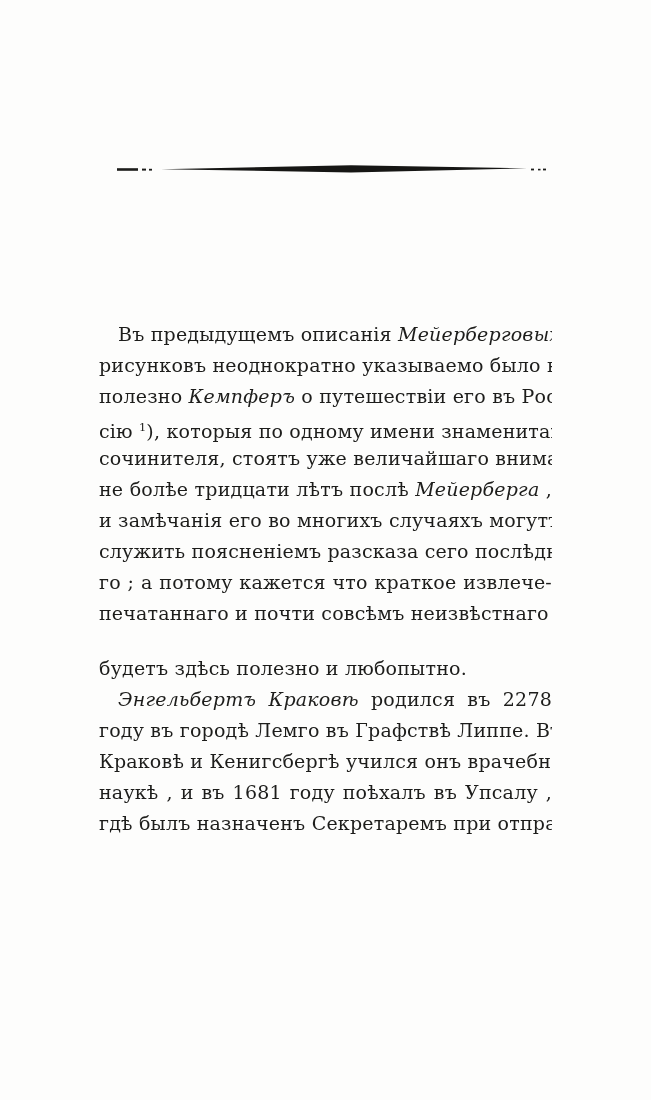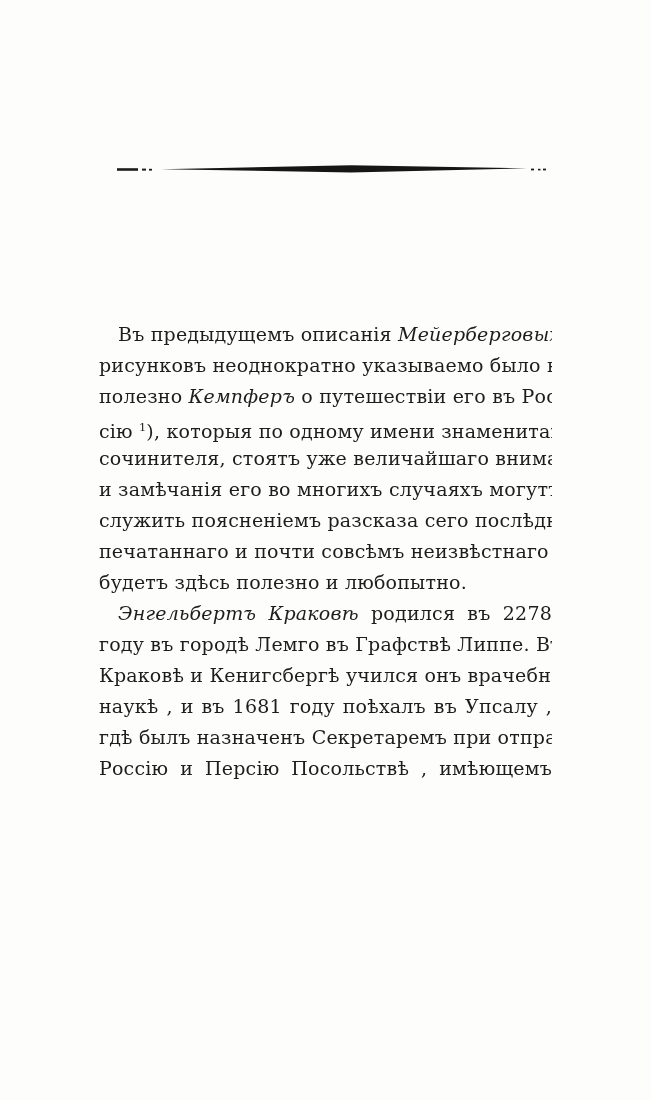--- a/index.html
+++ b/index.html
@@ -27,21 +27,21 @@
   }
   .line{
     height:31px;
     line-height:31px;
     text-align:justify;
     text-align-last:justify;
     overflow:hidden;
     white-space:nowrap; 
   }
   .line.ind{ padding-left:19px; }
-  .line.last{ text-align-last:left; }
+  .line.last{ text-align-last:left;margin-top:24px; }
   .it{ font-style:italic; }
   .sup{ font-size:0.6em; vertical-align:super; letter-spacing:0; }
 </style>
 </head>
 <body>
 
 <div class="page">
 
   <svg class="ornament" viewBox="0 0 432 14" preserveAspectRatio="none" aria-hidden="true">
 
@@ -55,25 +55,26 @@
     <rect x="423" y="6.8" width="2.5" height="1.6" fill="#1d1d1b"></rect>
     <rect x="428" y="6.6" width="3" height="1.8" fill="#1d1d1b"></rect>
   </svg>
 
   <div class="textblock" id="textblock">
       <div class="line ind"><span>Въ предыдущемъ описанія </span><span class="it">Мейерберговыхъ</span></div>
       <div class="line"><span>рисунковъ неоднократно указываемо было на</span></div>
       <div class="line"><span>полезно </span><span class="it">Кемпферъ</span><span> о путешествіи его въ Рос-</span></div>
       <div class="line"><span>сію </span><span class="sup">1</span><span>), которыя по одному имени знаменитаго</span></div>
       <div class="line"><span>сочинителя, стоятъ уже величайшаго внима-</span></div>
+      <div class="line"><span>не болѣе тридцати лѣтъ послѣ </span><span class="it">Мейерберга</span><span> ,</span></div>
       <div class="line"><span>и замѣчанія его во многихъ случаяхъ могутъ</span></div>
       <div class="line"><span>служить поясненіемъ разсказа сего послѣдня-</span></div>
+      <div class="line"><span>го ; а потому кажется что краткое извлече-</span></div>
       <div class="line"><span>печатаннаго и почти совсѣмъ неизвѣстнаго ,</span></div>
       <div class="line last"><span>будетъ здѣсь полезно и любопытно.</span></div>
       <div class="line ind"><span class="it">Энгельбертъ Краковѣ</span><span> родился въ 2278</span></div>
       <div class="line"><span>году въ городѣ Лемго въ Графствѣ Липпе. Въ</span></div>
       <div class="line"><span>Краковѣ и Кенигсбергѣ учился онъ врачебной</span></div>
       <div class="line"><span>наукѣ , и въ 1681 году поѣхалъ въ Упсалу ,</span></div>
       <div class="line"><span>гдѣ былъ назначенъ Секретаремъ при отпра-</span></div>
-      <div class="line"><span>Россію и Персію Посольствѣ , имѣющемъ</span></div>
     </div>
 
 </div>
 
 </body></html>

